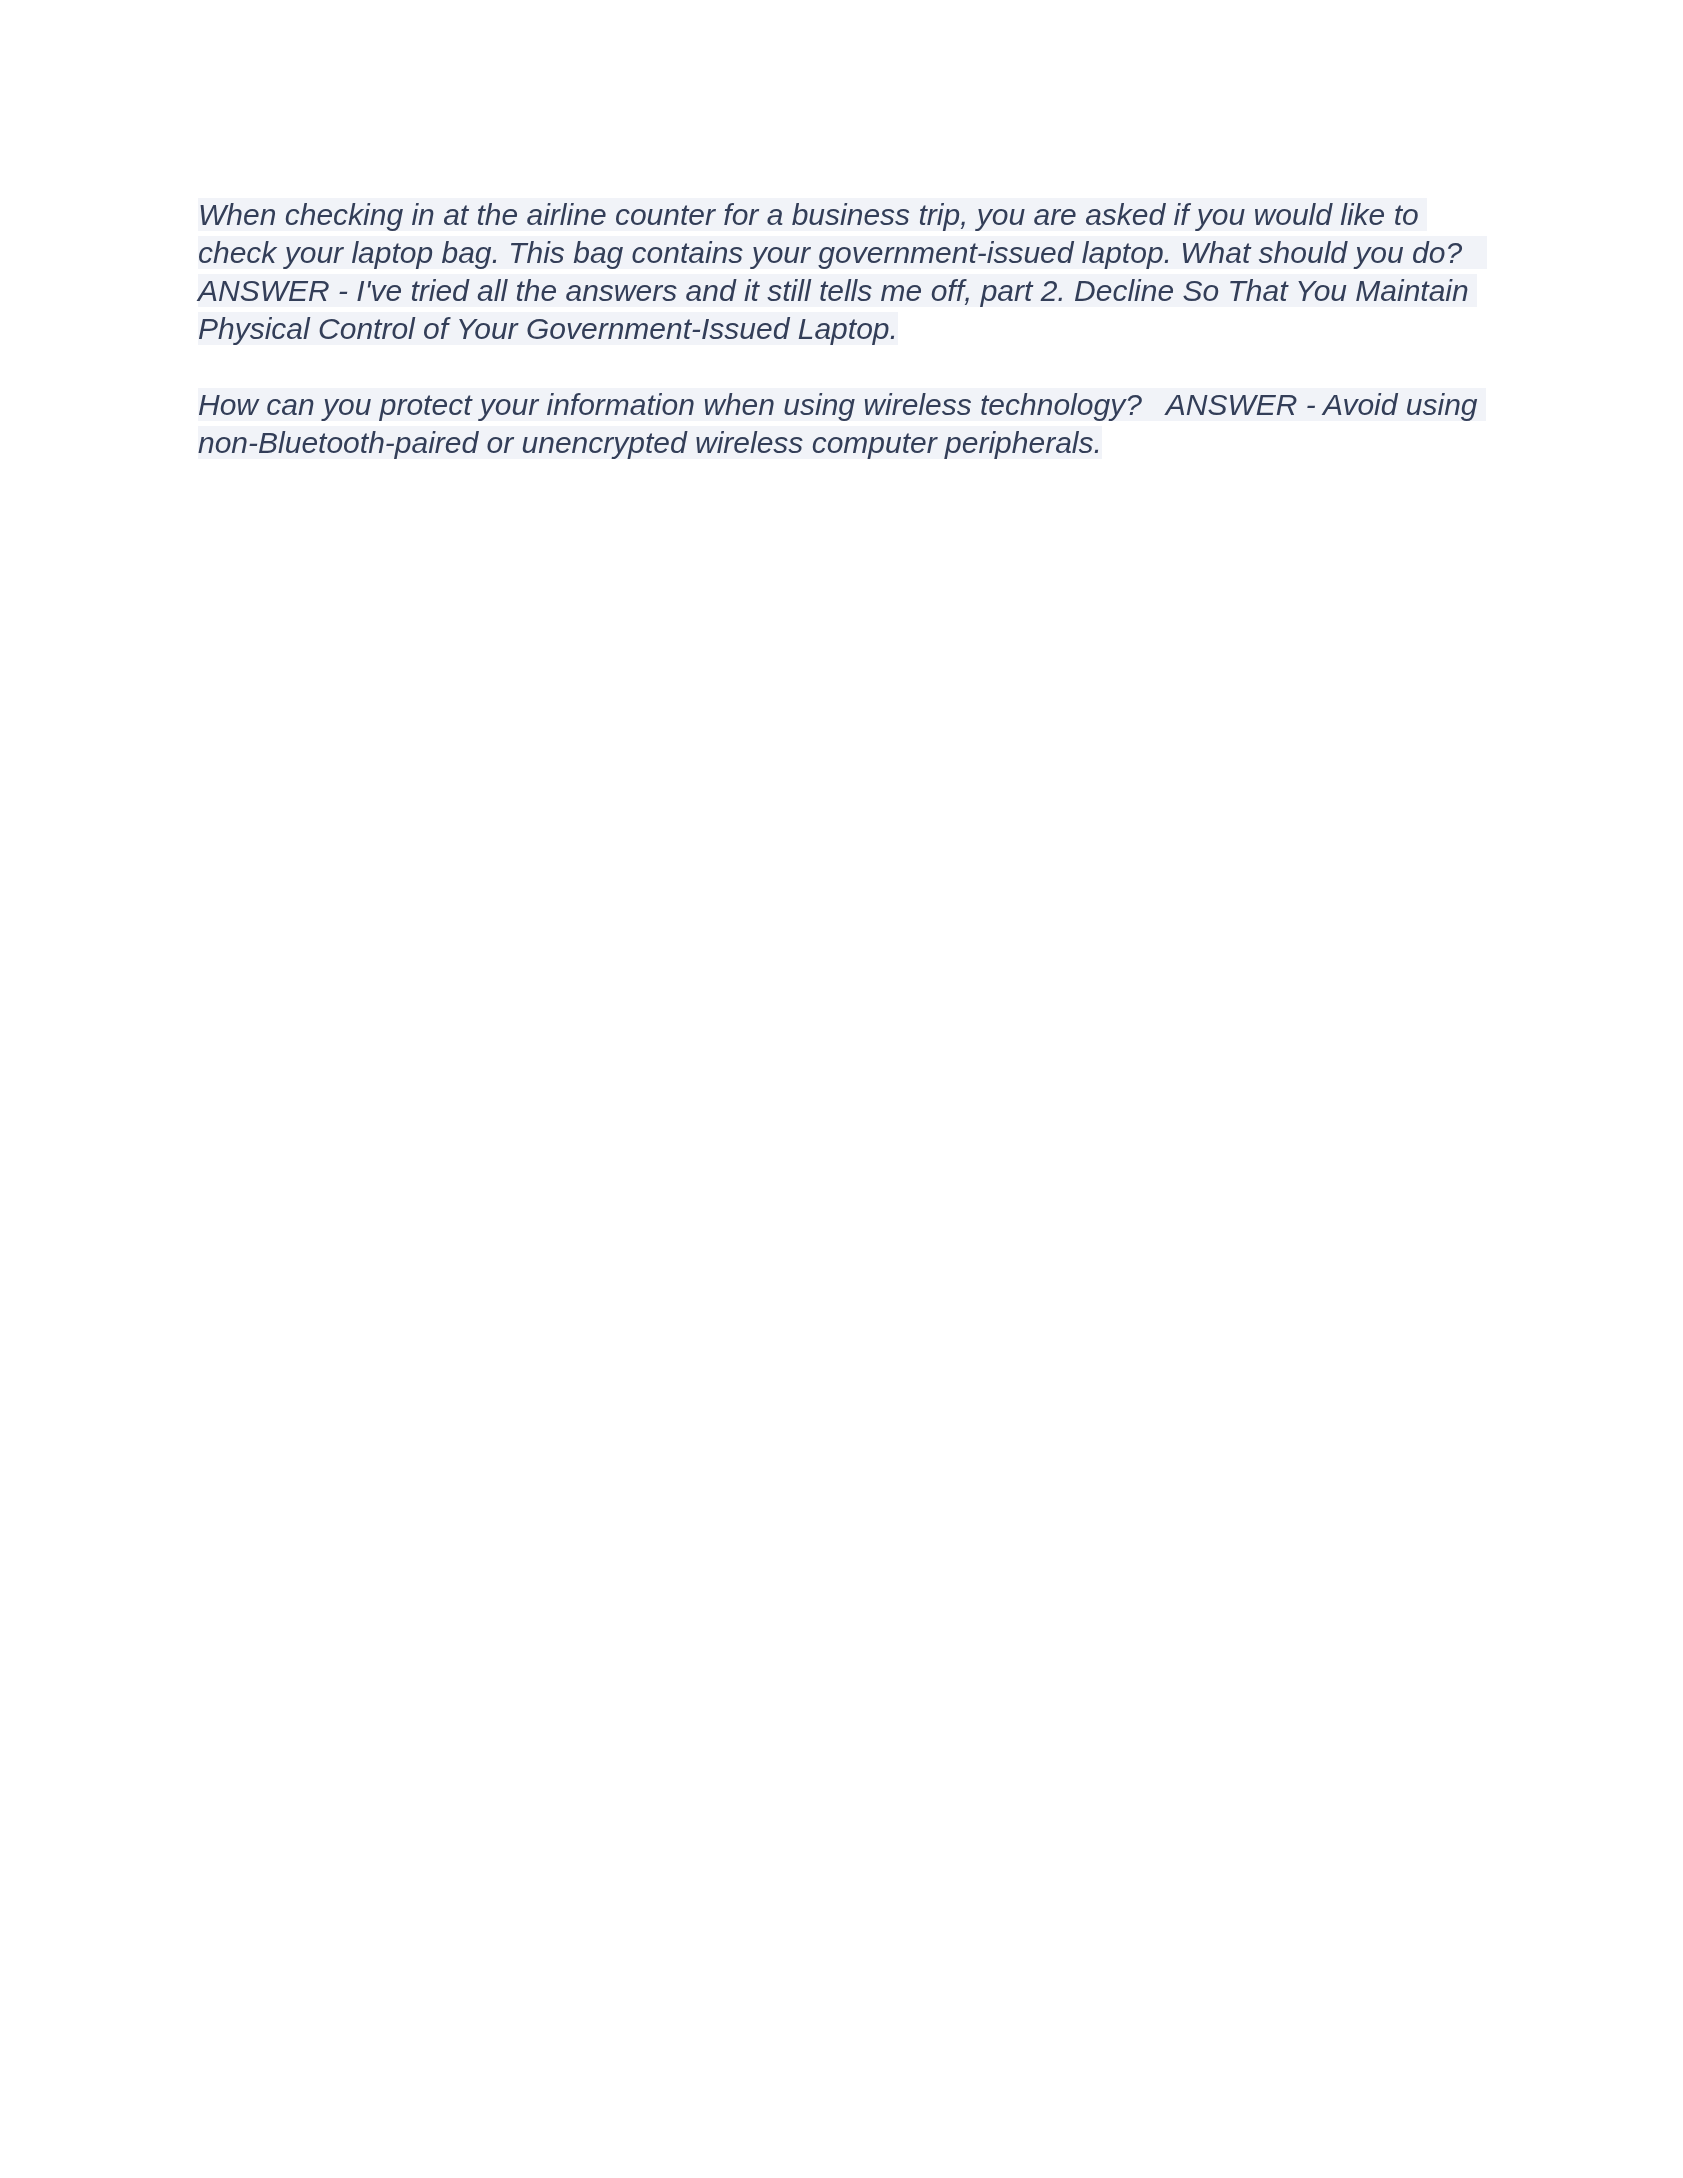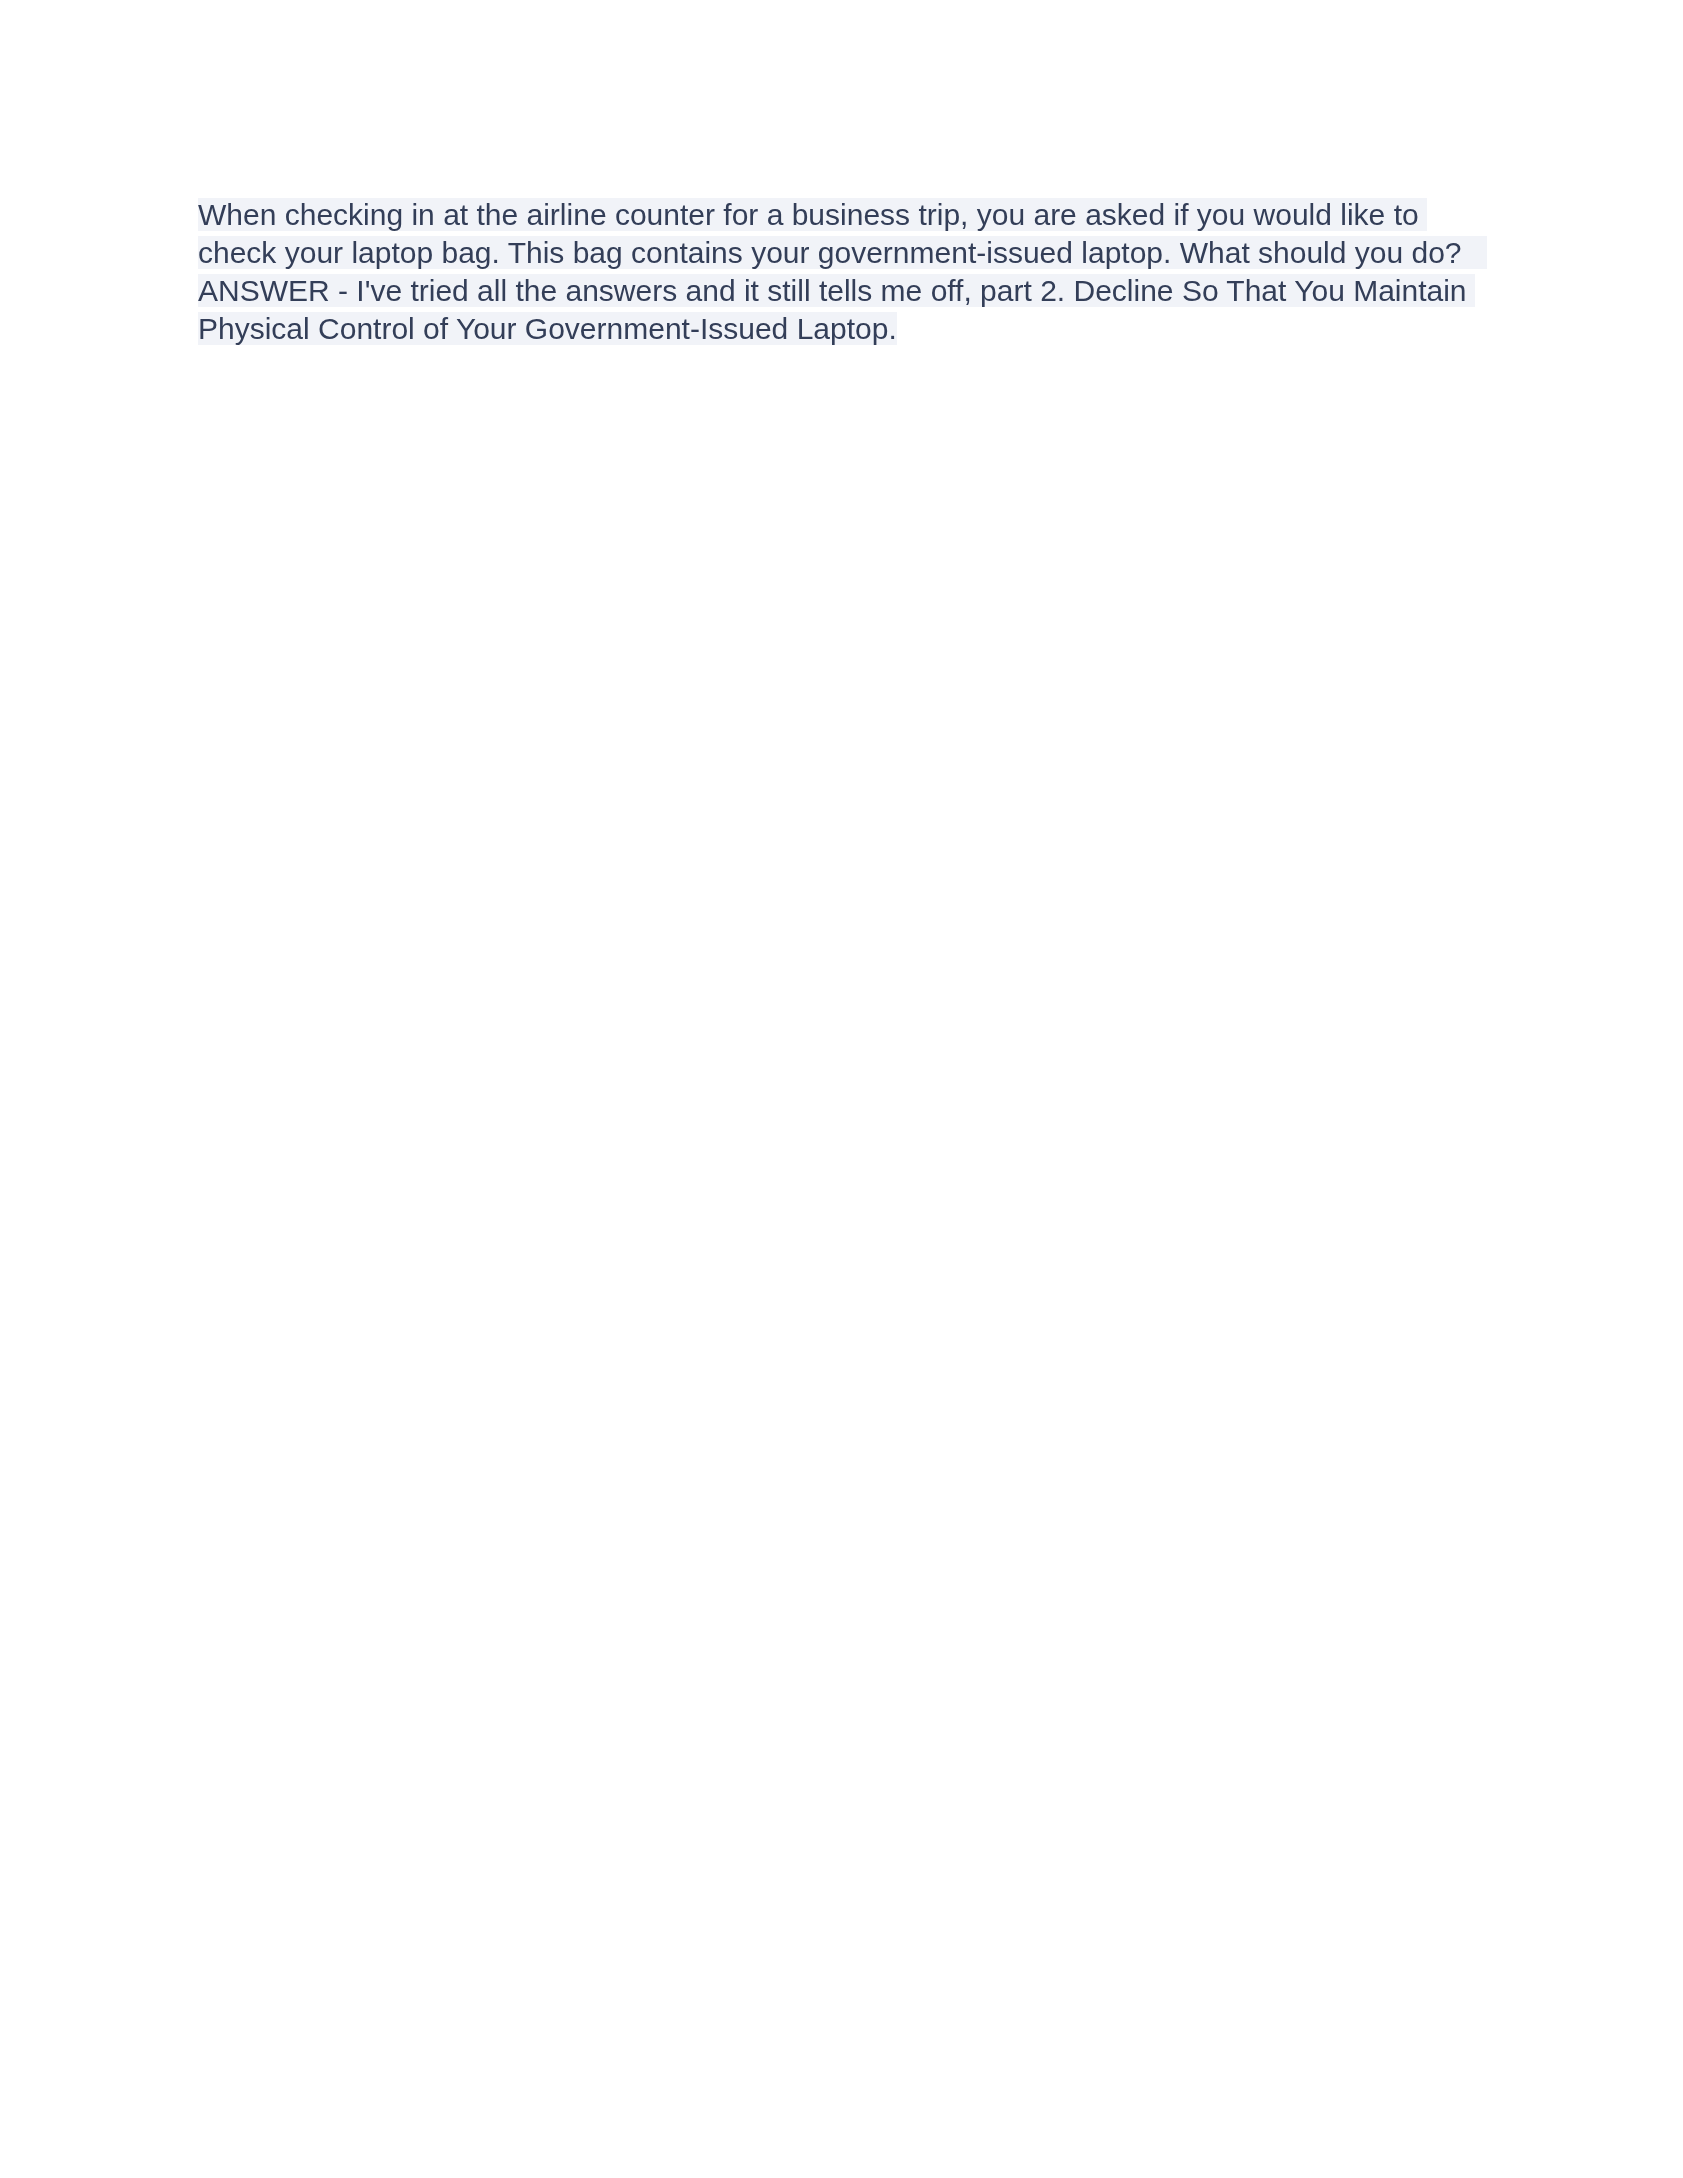--- a/index.html
+++ b/index.html
@@ -11,35 +11,37 @@
     height: 2178px;
     background: var(--page-bg, #ffffff);
     font-family: "Liberation Sans", sans-serif;
     overflow: hidden;
   }
   .page {
     box-sizing: border-box;
     width: 1683px;
     height: 2178px;
     padding: 196px 198px 0 198px;
+    font-style: italic;
   }
   .para {
     margin: 0 0 38px 0;
     width: 1287px;
     font-size: 30px;
     line-height: 38px;
     color: var(--text-color, #333e58);
     white-space: pre-wrap;       
     word-wrap: break-word;
   }
   .hl {
     background: var(--hl-color, #f1f3f8);
   }
 </style>
 </head>
 <body>
 
 <div class="page">
   <p class="para"><span class="hl">When checking in at the airline counter for a business trip, you are asked if you would like to check your laptop bag. This bag contains your government-issued laptop. What should you do?   ANSWER - I've tried all the answers and it still tells me off, part 2. Decline So That You Maintain Physical Control of Your Government-Issued Laptop.</span></p>
 
+  <p class="para"><span class="hl">How can you protect your information when using wireless technology?   ANSWER - Avoid using non-Bluetooth-paired or unencrypted wireless computer peripherals.</span></p>
 
 </div>
 
 
 </body></html>

